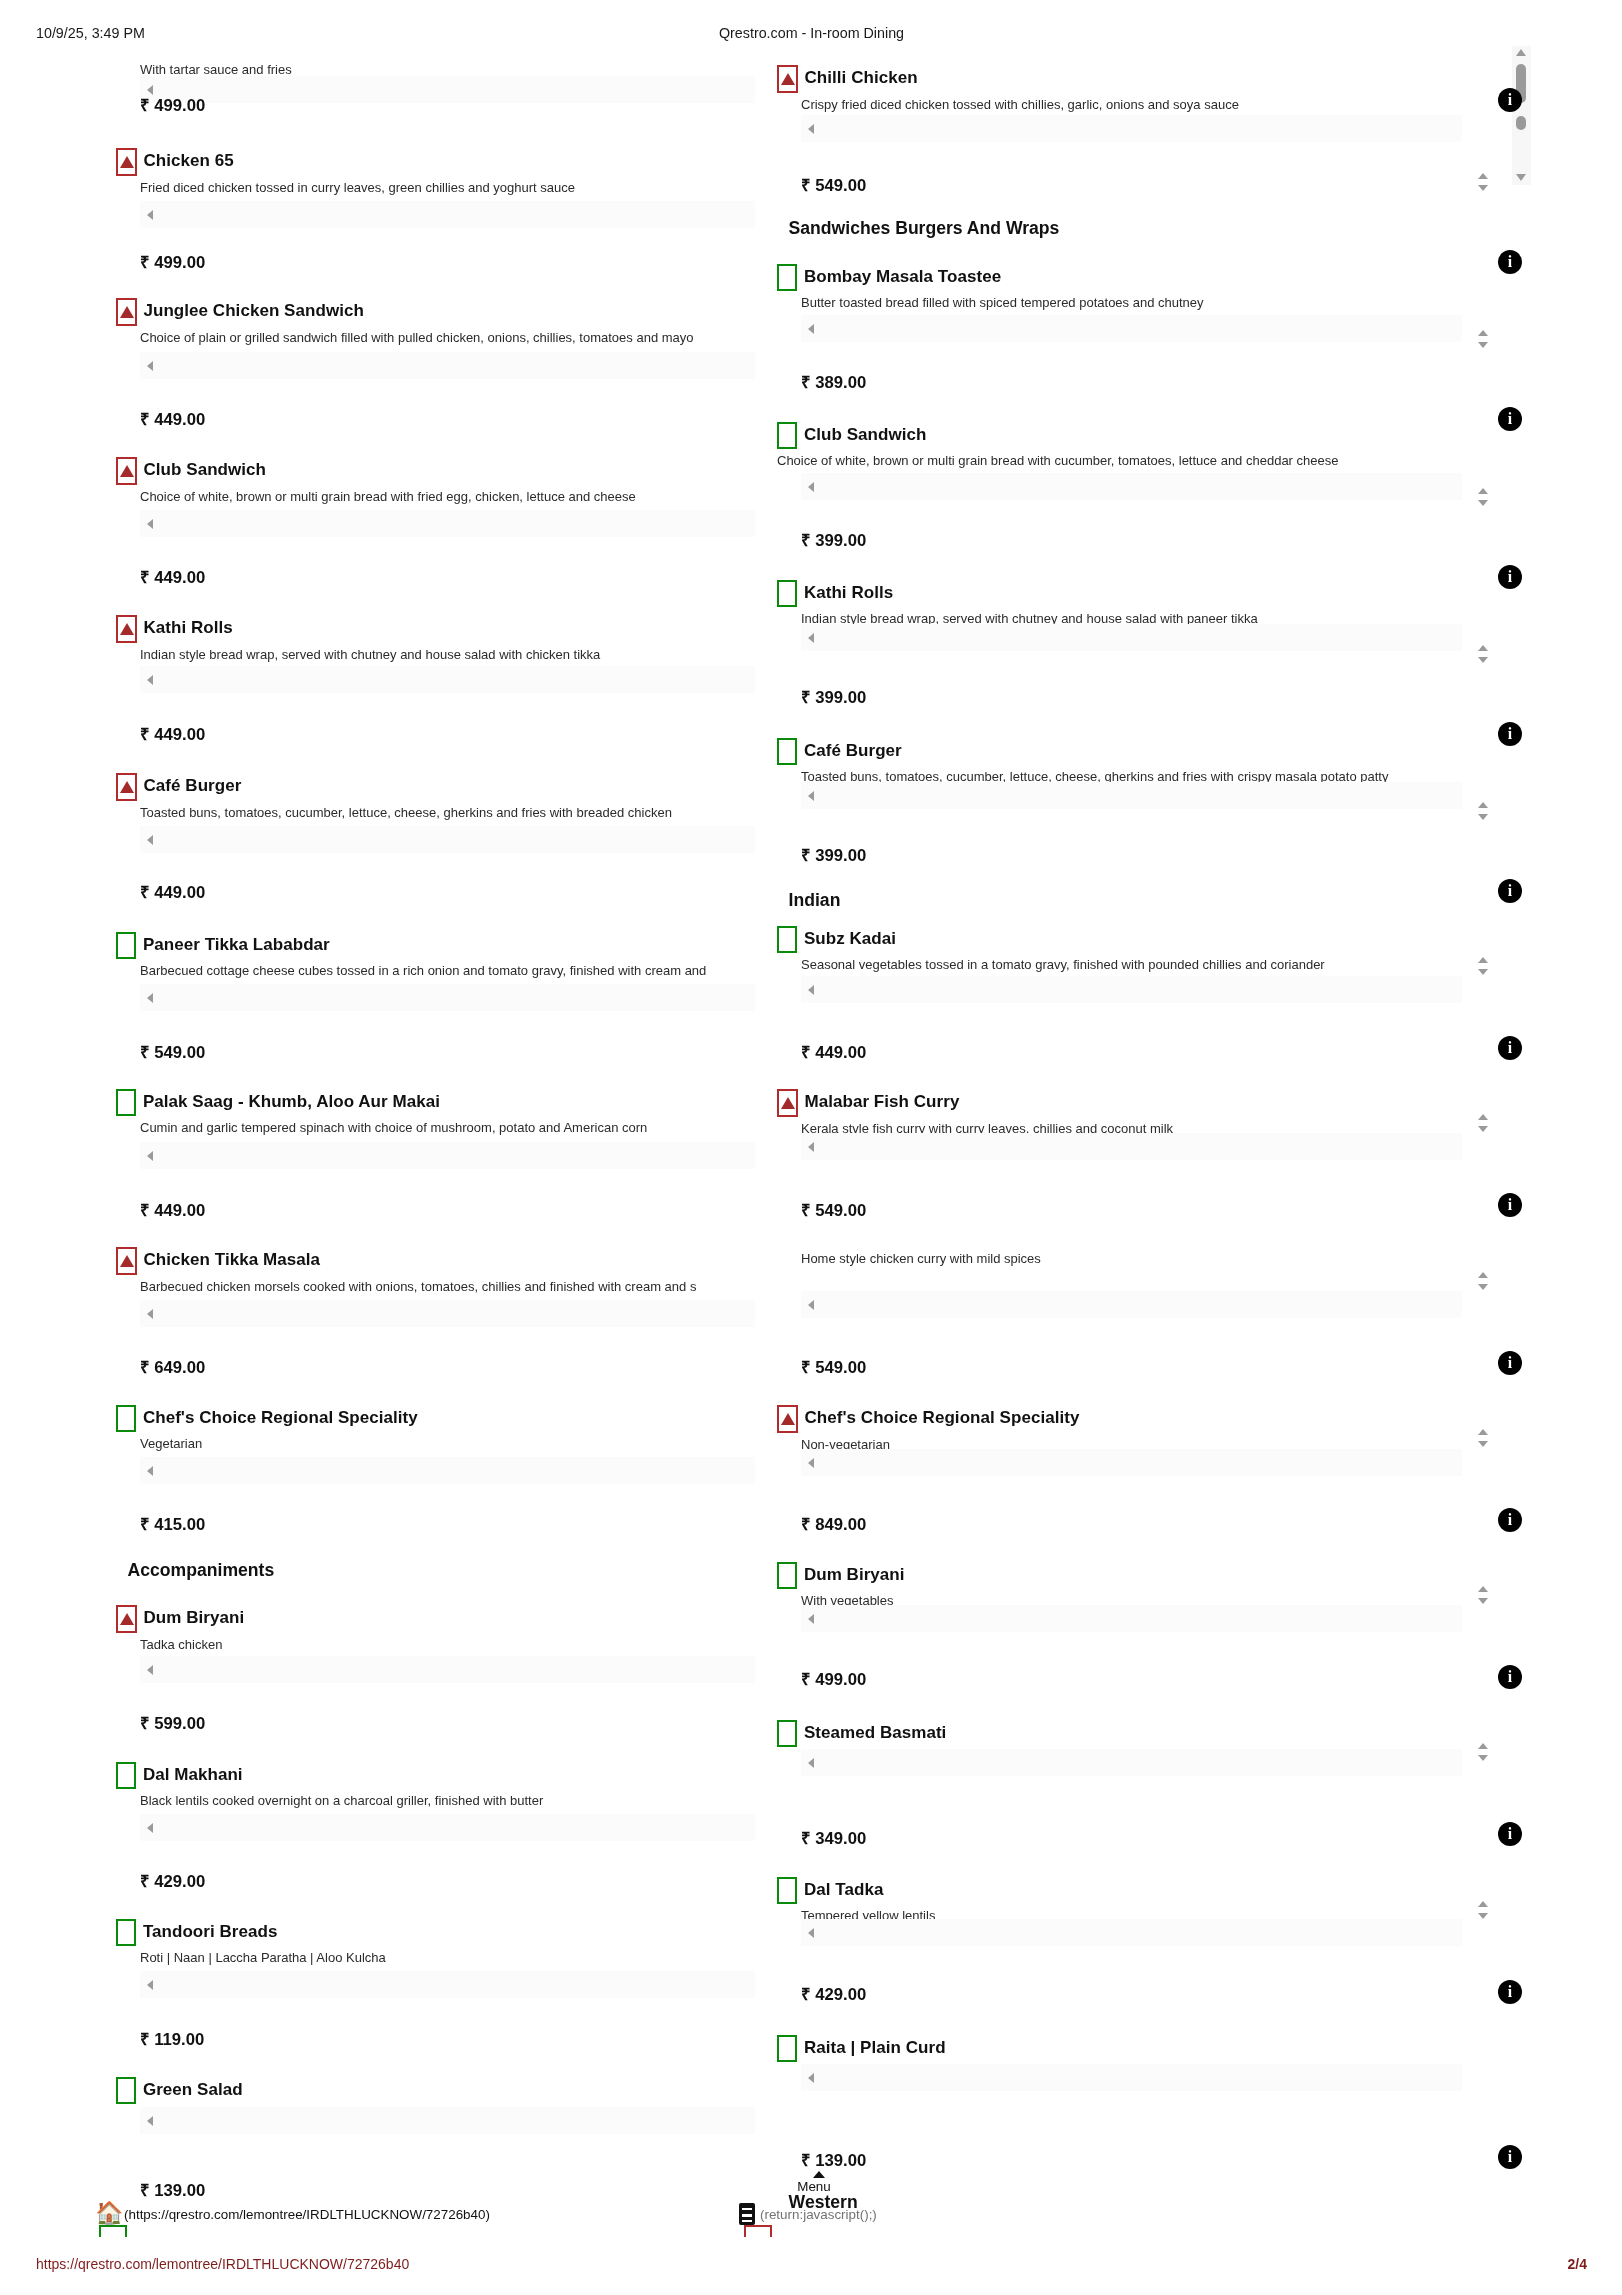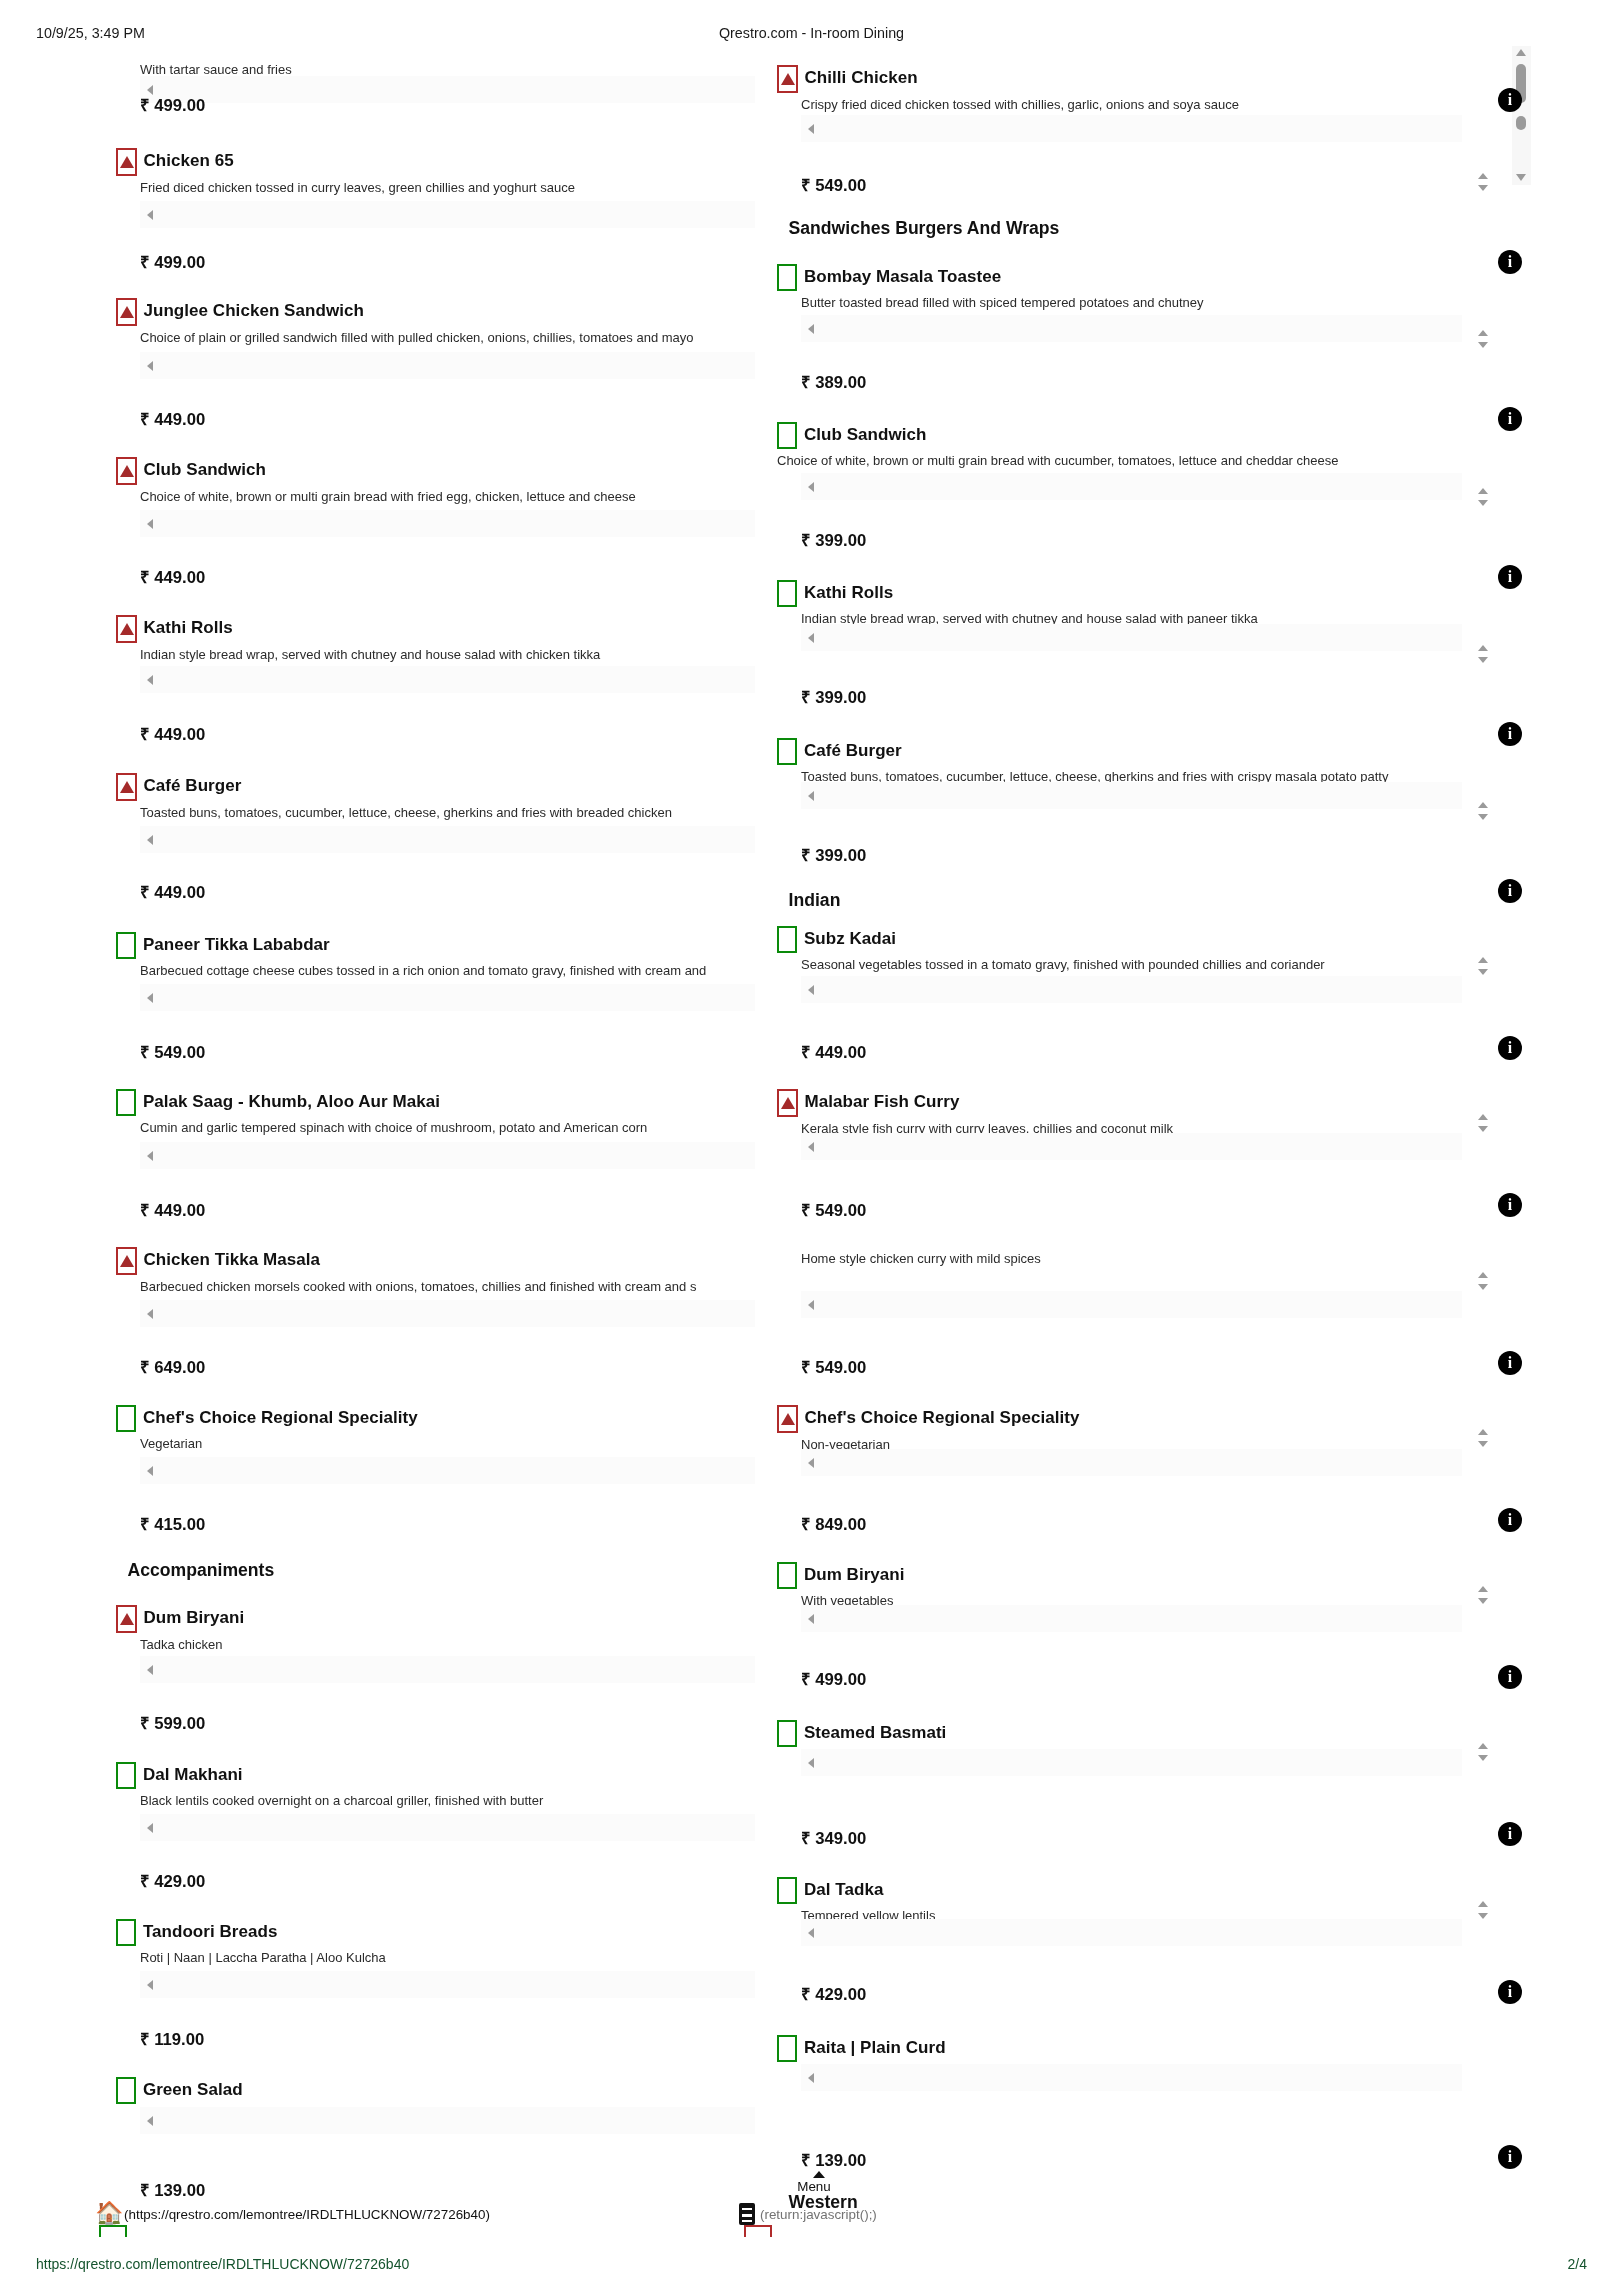--- a/index.html
+++ b/index.html
@@ -17,24 +17,24 @@
   .print-header{
     position:absolute;top:25.4px;left:0;width:1623px;height:18.5px;
     font-size:14.3px;color:#1a1a1a;
   }
   .ph-date{position:absolute;left:36px;top:0;white-space:nowrap;}
   .ph-title{position:absolute;left:0;top:0;width:1623px;text-align:center;}
 
   
   .print-footer{
     position:absolute;left:0;bottom:19.4px;width:1623px;height:19.4px;
-    font-size:14px;color:#14532d;
+    font-size:14px;color:#7f1d1d;
   }
   .pf-url{position:absolute;left:36px;top:0;white-space:nowrap;}
-  .pf-page{position:absolute;right:36px;top:0;white-space:nowrap;}
+  .pf-page{position:absolute;right:36px;top:0;white-space:nowrap;font-weight:bold;}
 
   
   .col{position:absolute;top:0;width:661px;}
   .col-left{left:116px;}
   .col-right{left:777px;}
 
   
   .item{position:absolute;left:0;width:661px;}
   .item-head{display:flex;align-items:flex-start;gap:6.5px;}
 

